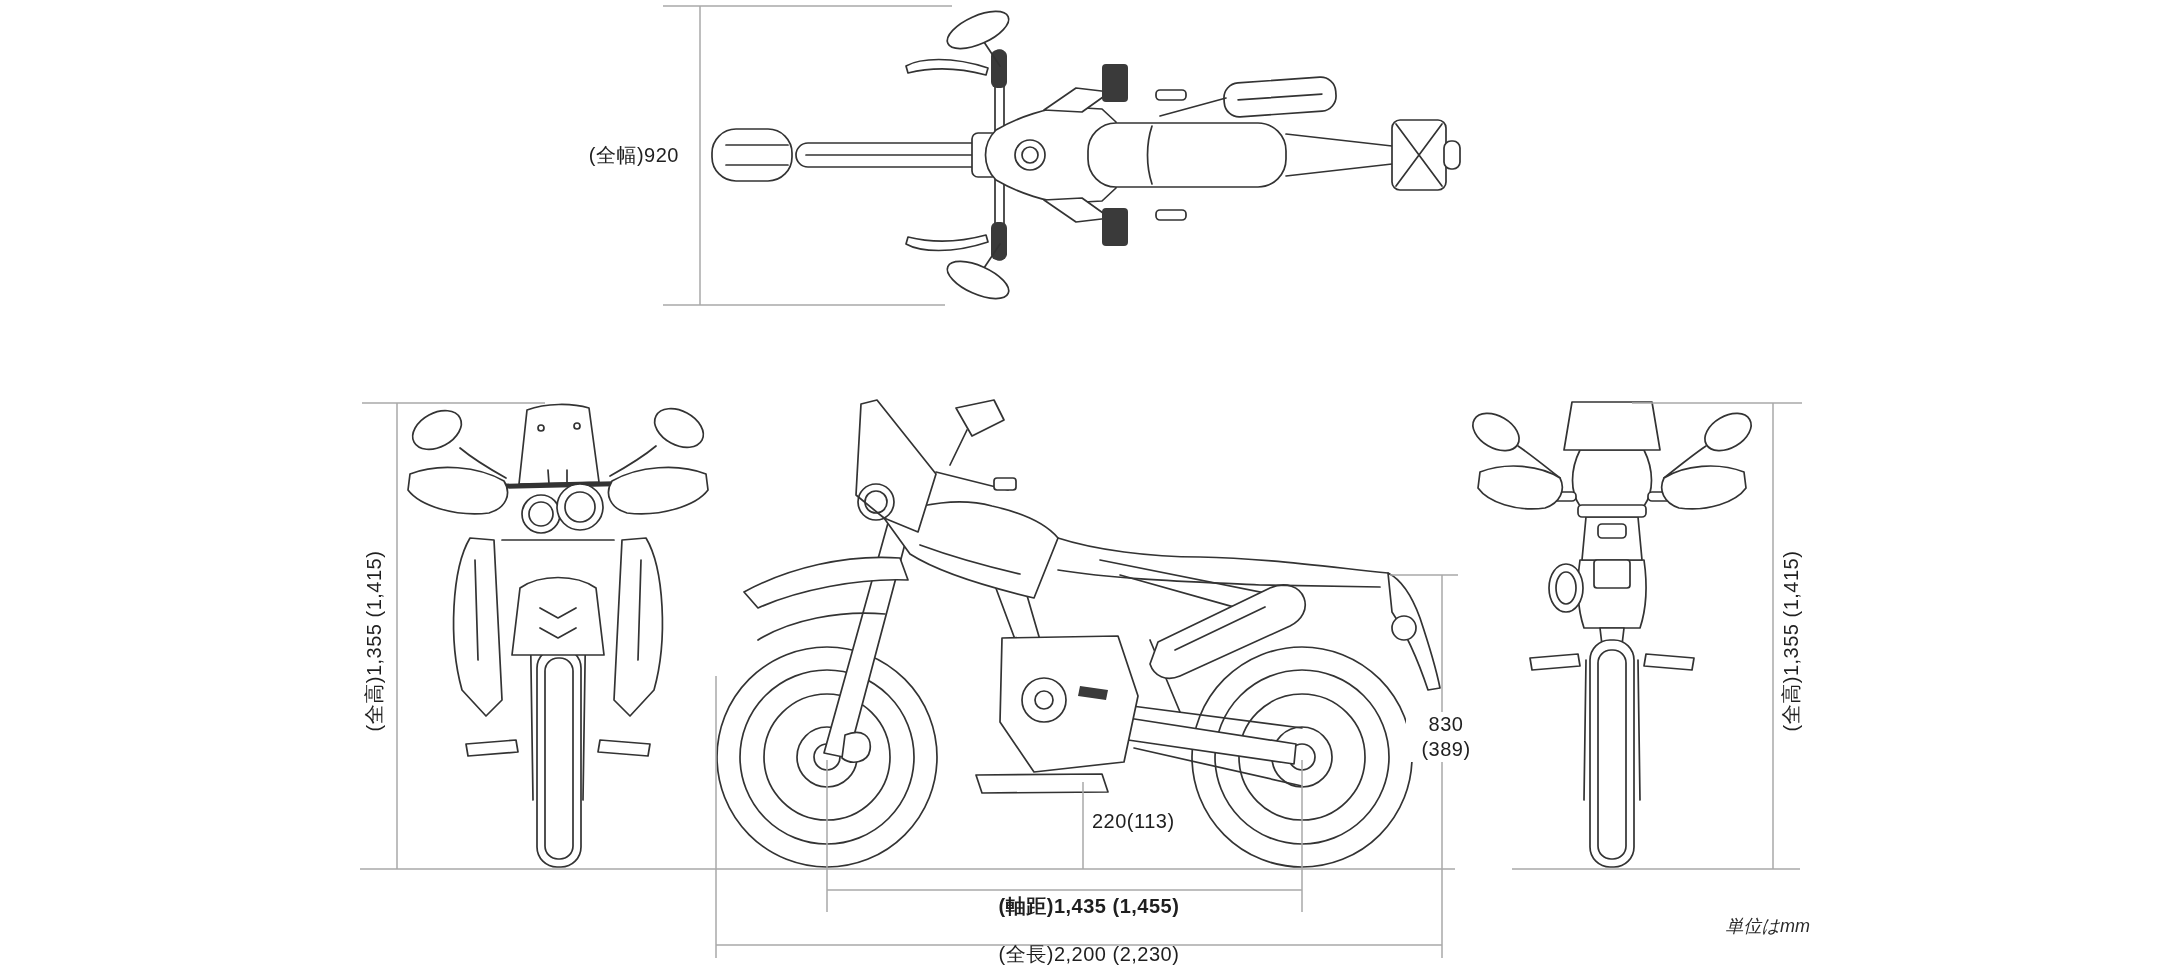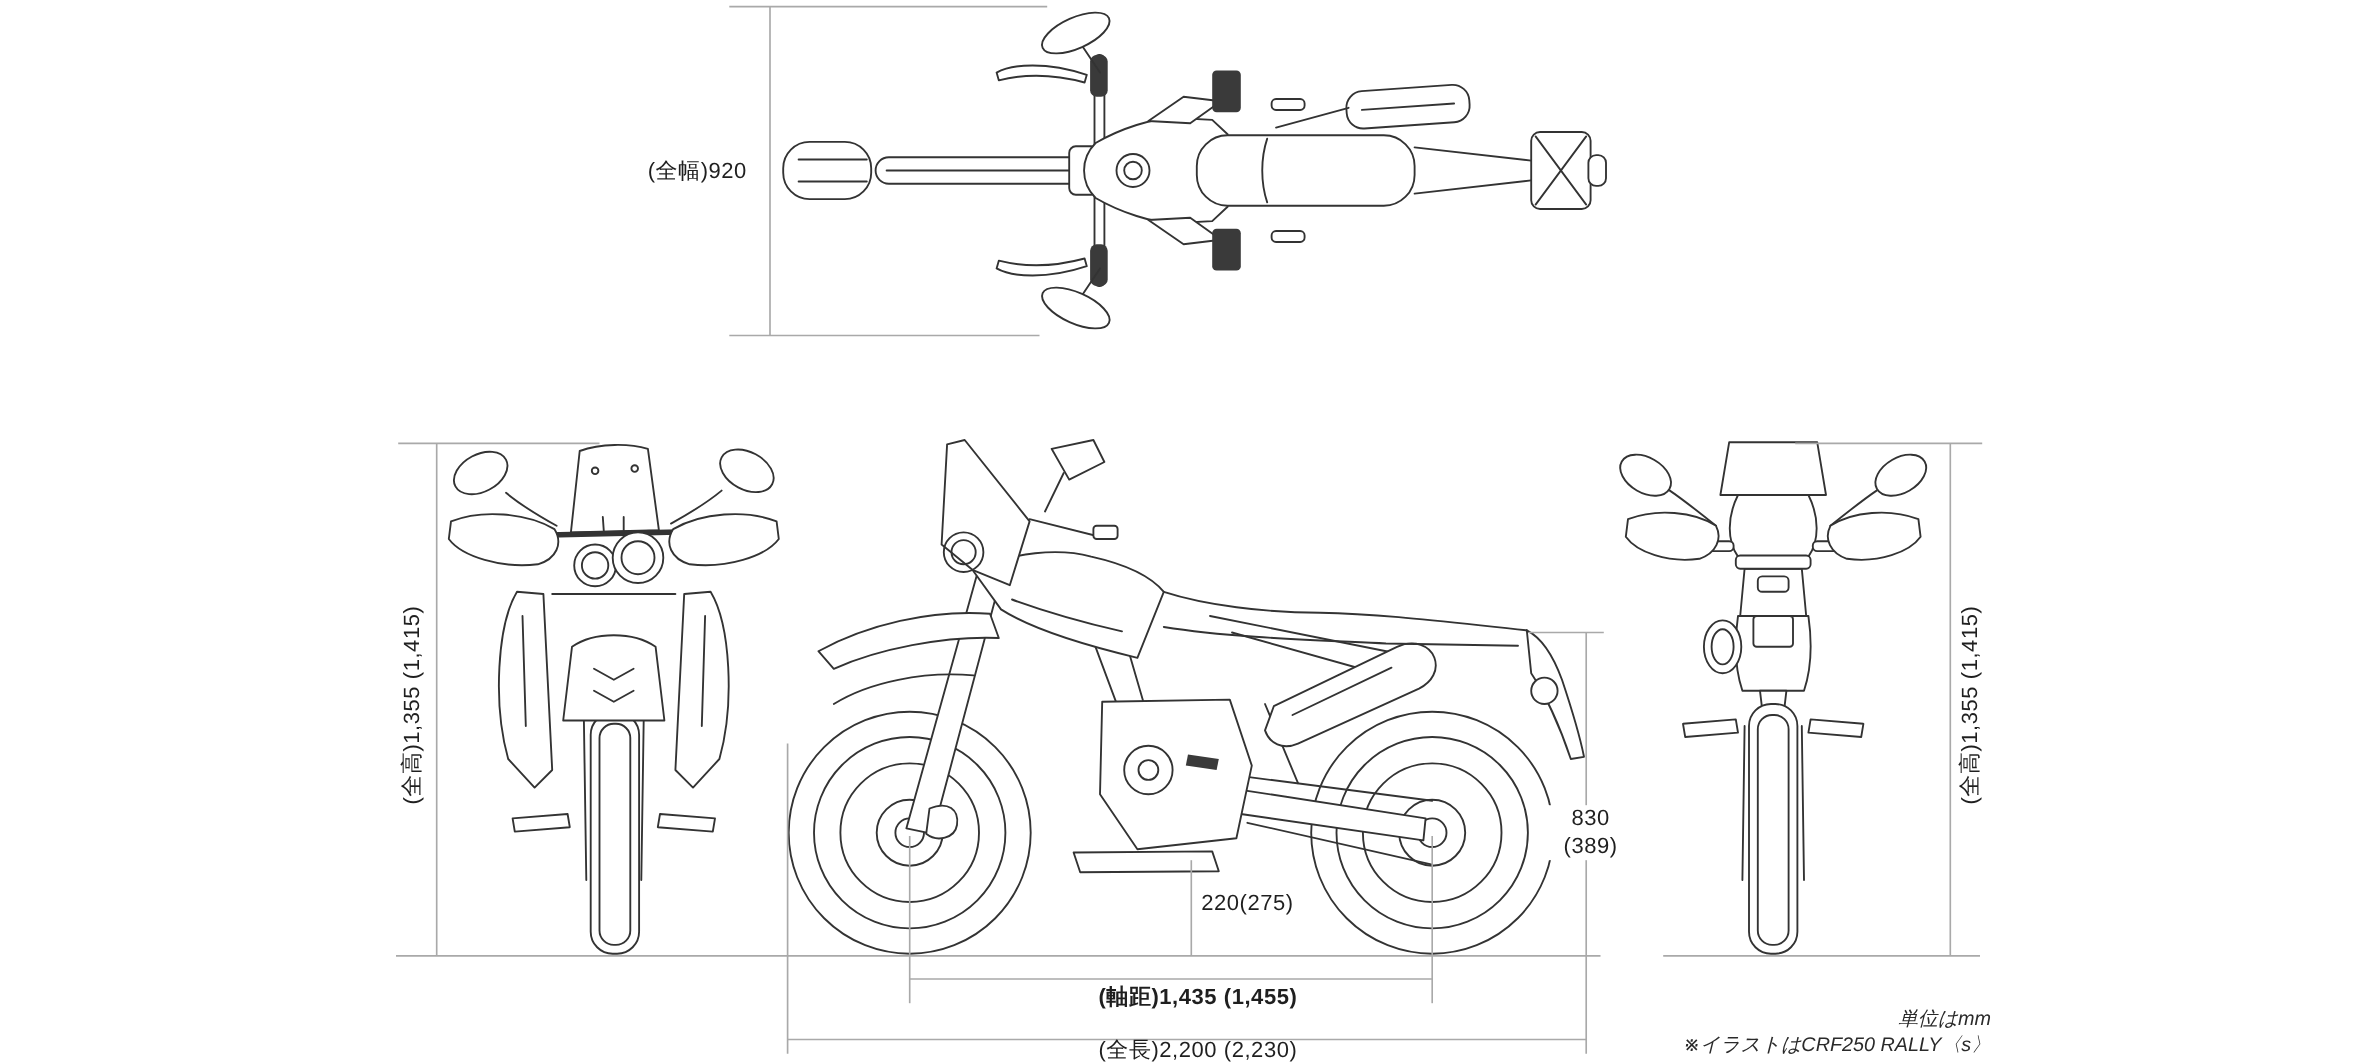--- a/index.html
+++ b/index.html
@@ -5,21 +5,21 @@
   html,body{margin:0;padding:0;background:#fff;}
   #stage{
     position:relative;width:2028px;height:966px;background:#ffffff;overflow:hidden;
     font-family:"Liberation Sans","DejaVu Sans",sans-serif;color:#1f1f1f;
   }
   #blueprint-svg{position:absolute;left:0;top:0;}
   .label{position:absolute;font-size:20px;color:#1f1f1f;white-space:nowrap;letter-spacing:0.5px;}
   .lbl-width{left:479px;top:142px;width:200px;text-align:right;}
   .lbl-height-left{left:374px;top:641px;transform:translate(-50%,-50%) rotate(-90deg);}
   .lbl-height-right{left:1791px;top:641px;transform:translate(-50%,-50%) rotate(-90deg);}
-  .lbl-seat{left:1406px;top:712px;width:80px;text-align:center;background:#ffffff;line-height:25px;margin-top:20px;}
+  .lbl-seat{left:1406px;top:712px;width:80px;text-align:center;background:#ffffff;line-height:25px;}
   .lbl-clearance{left:1092px;top:810px;}
   .lbl-wheelbase{left:889px;top:893px;width:400px;text-align:center;font-weight:bold;}
   .lbl-length{left:889px;top:941px;width:400px;text-align:center;}
   .note{position:absolute;font-size:18px;color:#2a2a2a;white-space:nowrap;font-style:italic;}
   .note-units{left:1410px;top:914px;width:400px;text-align:right;}
   .note-model{left:1410px;top:937px;width:400px;text-align:right;}
 </style>
 </head>
 <body>
 
@@ -253,23 +253,22 @@
 
   <div class="label lbl-height-left">(全高)1,355 (1,415)</div>
 
   <div class="label lbl-height-right">(全高)1,355 (1,415)</div>
 
   <div class="label lbl-seat">
     <div>830</div>
     <div>(389)</div>
   </div>
 
-  <div class="label lbl-clearance">220(275)</div>
+  <div class="label lbl-clearance">220(113)</div>
 
   <div class="label lbl-wheelbase">(軸距)1,435 (1,455)</div>
 
   <div class="label lbl-length">(全長)2,200 (2,230)</div>
 
   <div class="note note-units">単位はmm</div>
 
-  <div class="note note-model">※イラストはCRF250 RALLY〈s〉</div>
 
 </div>
 
 </body></html>

